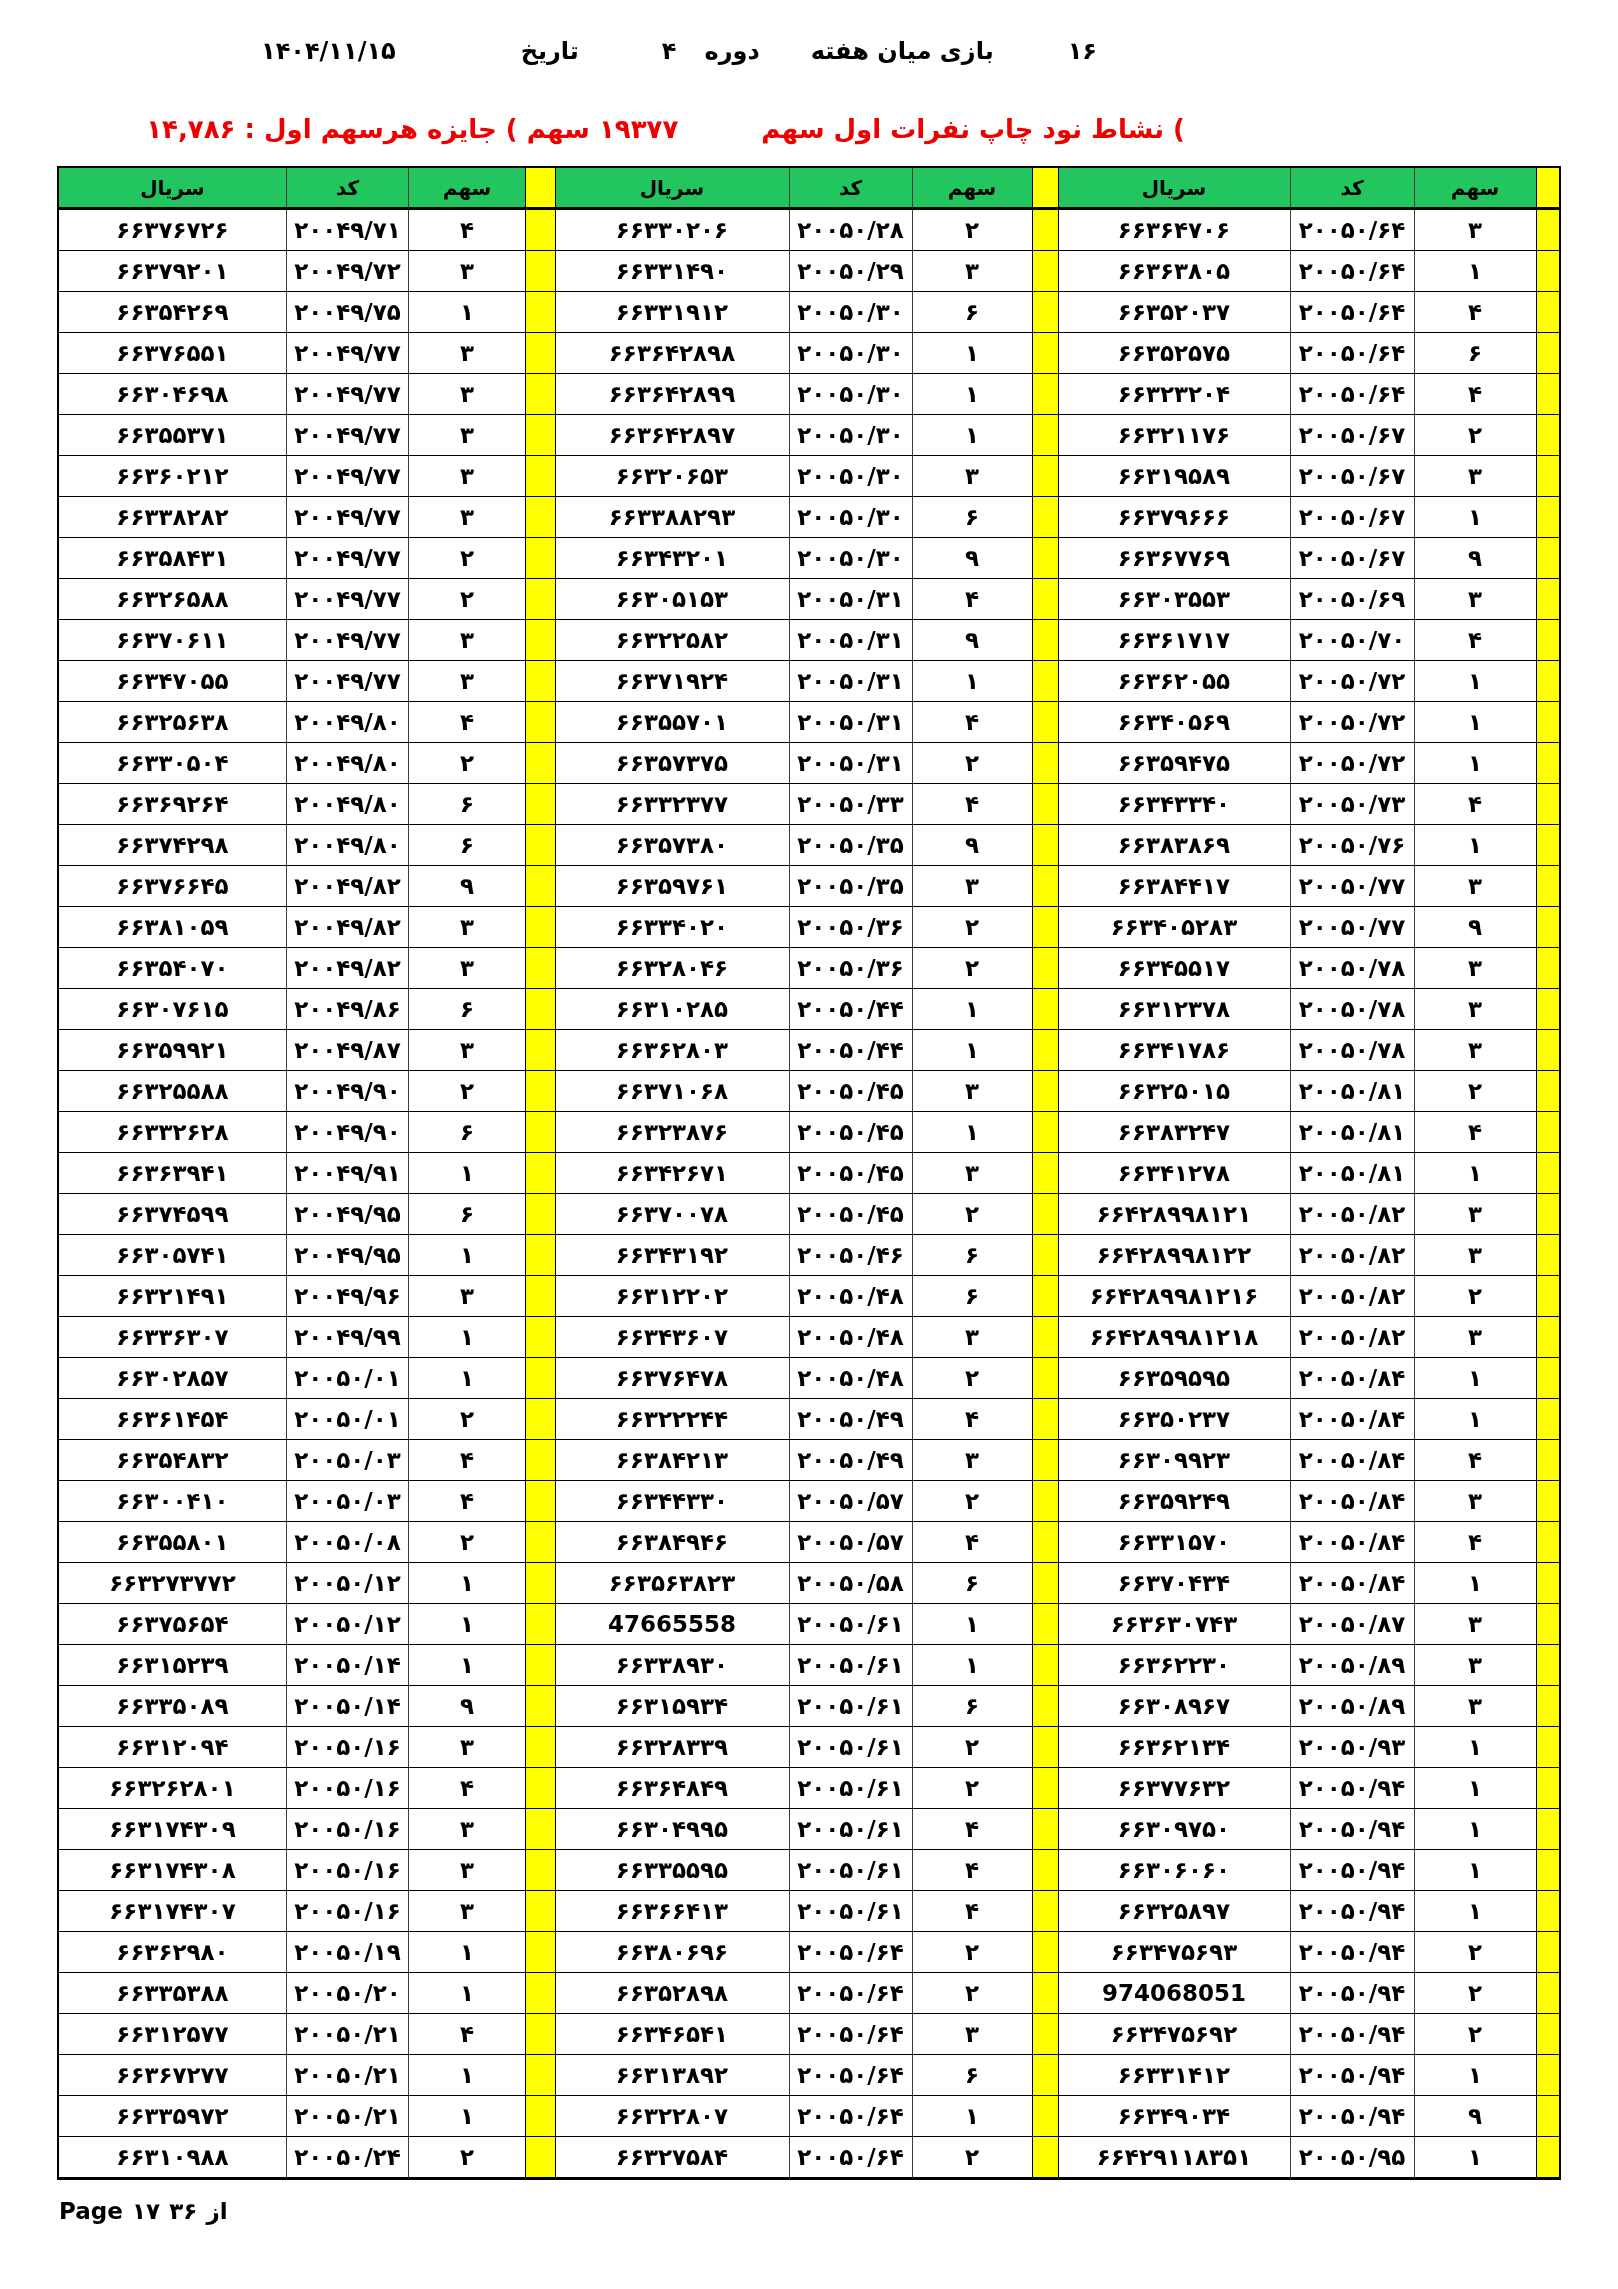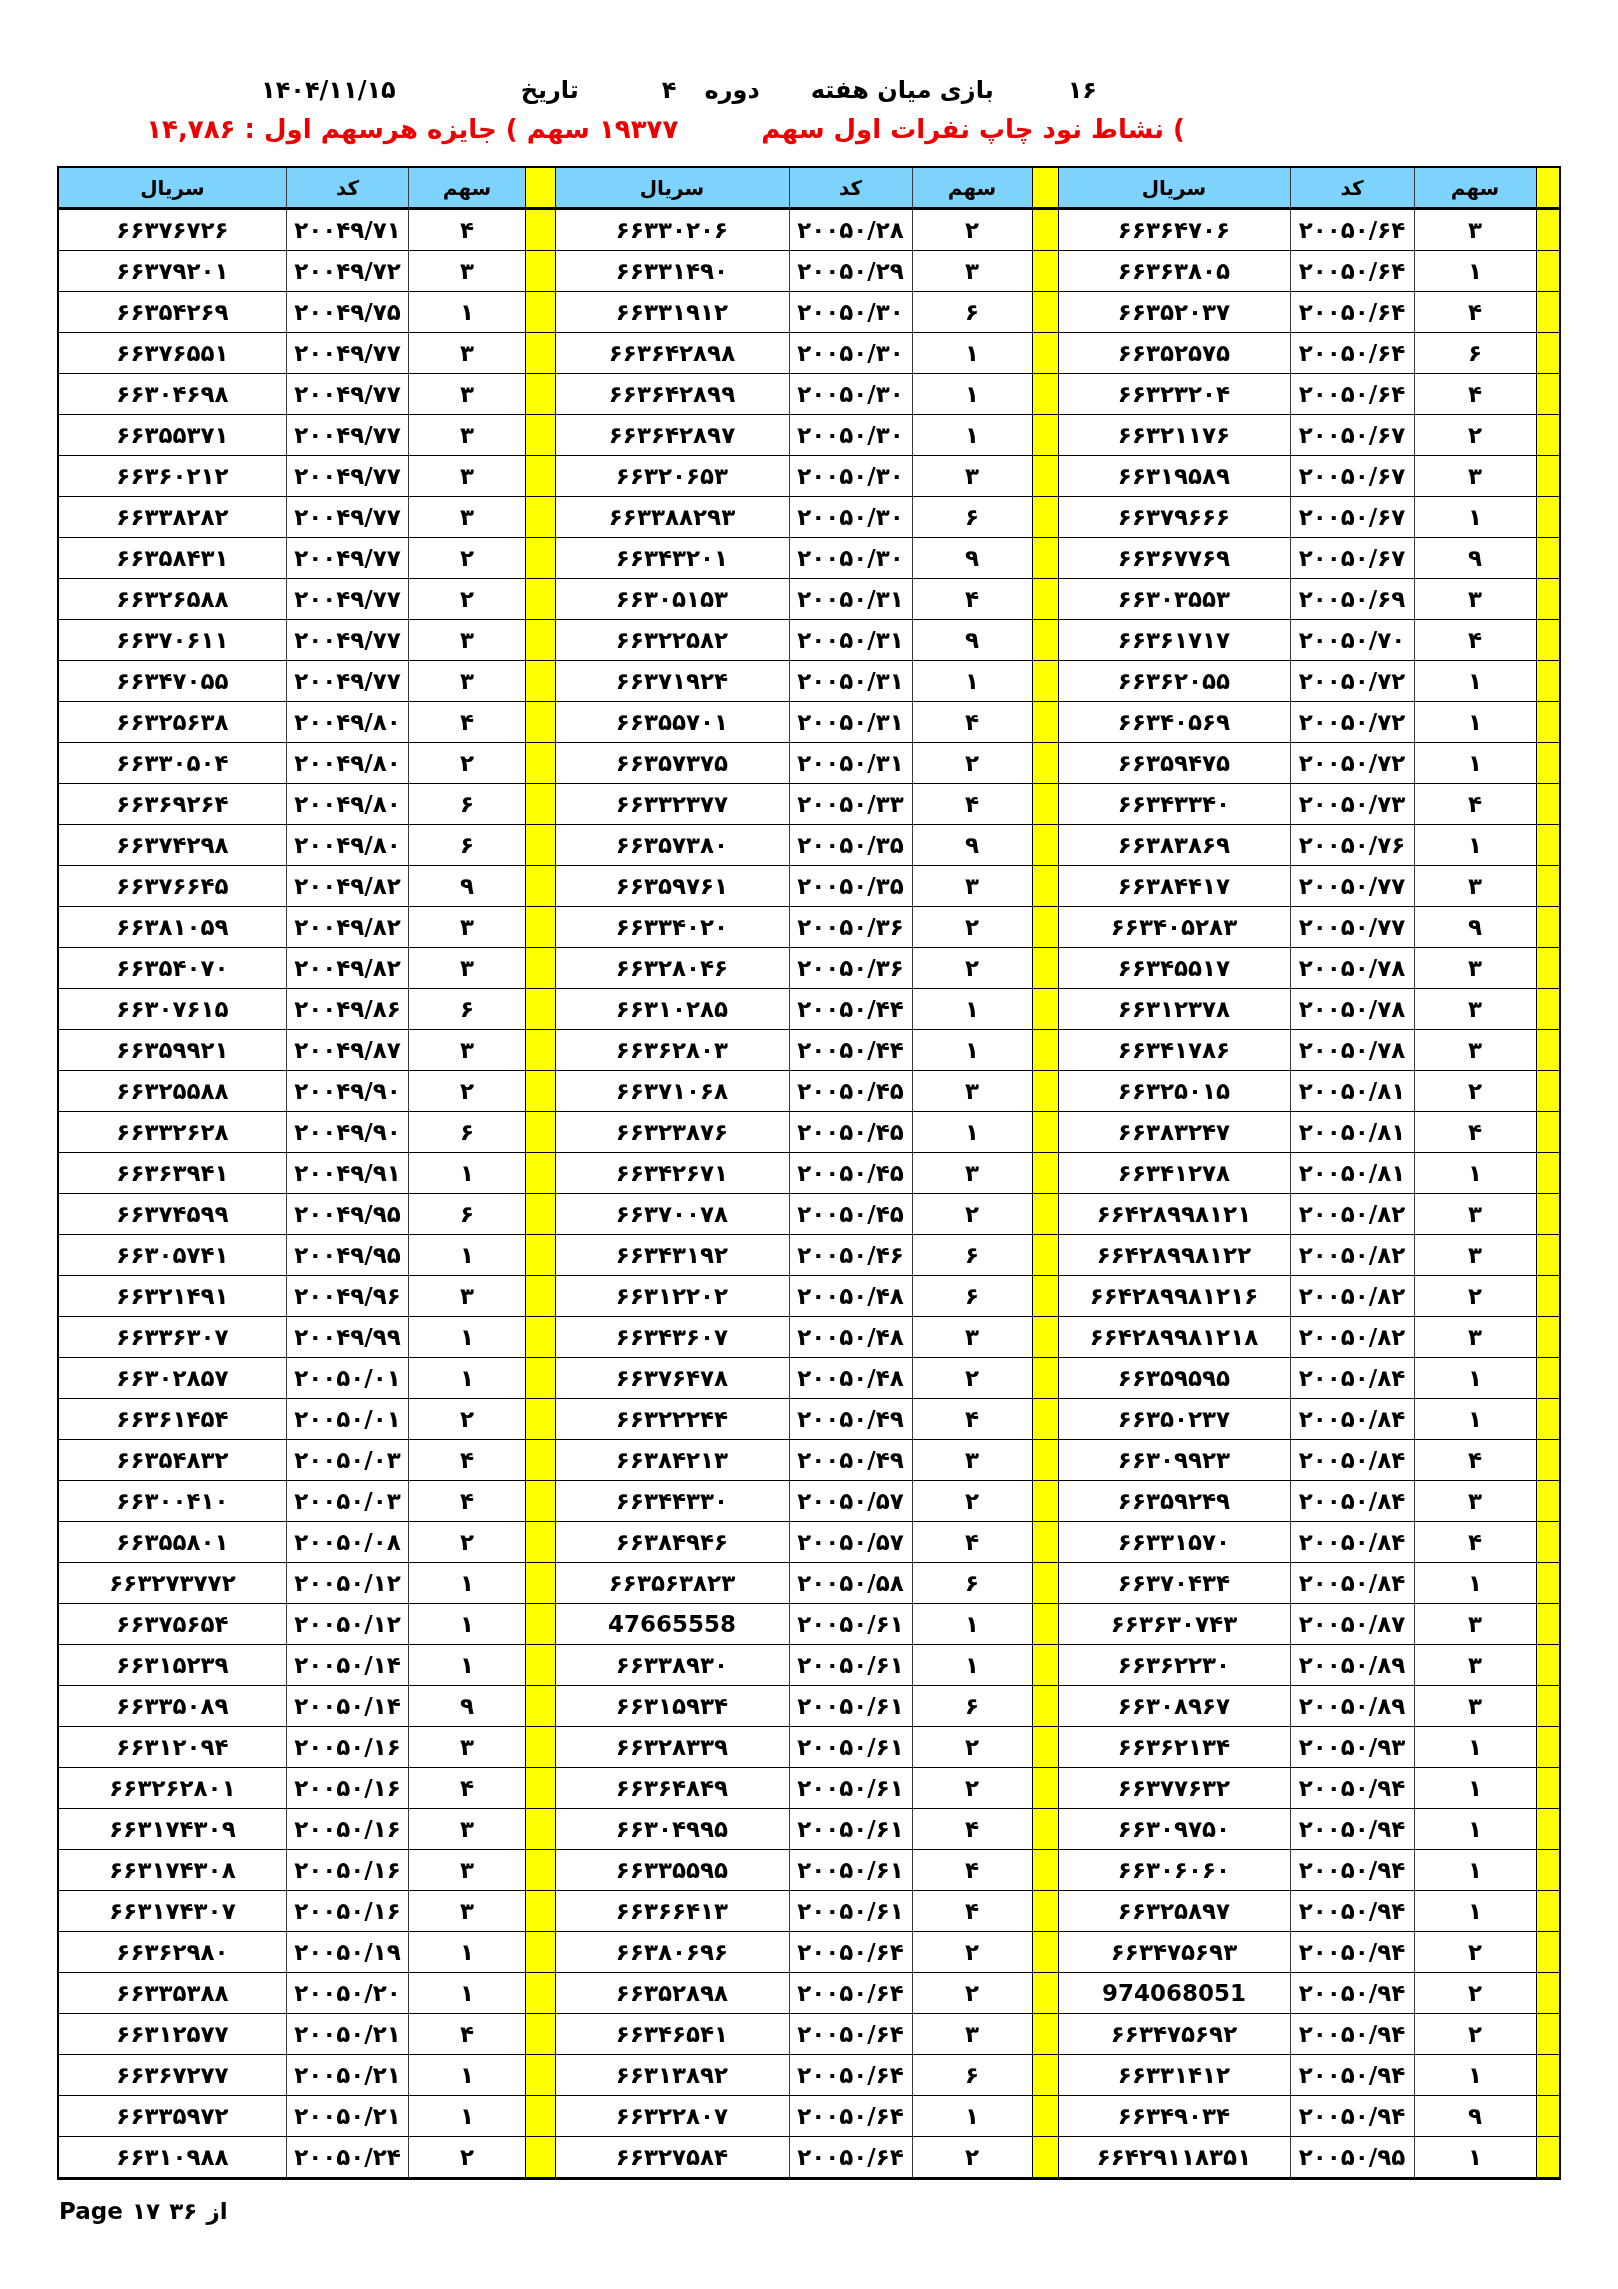--- a/index.html
+++ b/index.html
@@ -10,21 +10,21 @@
     font-family:"DejaVu Sans", sans-serif;
     color:#000;
     overflow:hidden;
   }
   
   .top-line{
     position:absolute;top:37px;right:522px;
     display:flex;direction:rtl;align-items:baseline;
     font-weight:bold;font-size:24px;white-space:nowrap;
   }
-  .top-line .it{display:inline-block;margin-top:39px;}
+  .top-line .it{display:inline-block;}
   .m80{margin-left:74px;} .m55{margin-left:51px;text-align:right;} .m30{margin-left:28px;}
   .m90{margin-left:83px;} .m135{margin-left:125px;}
   
   .subtitle{
     position:absolute;top:114px;right:434px;
     display:flex;direction:rtl;gap:83px;align-items:baseline;
     font-weight:bold;font-size:26px;white-space:nowrap;
   }
   
   .tbl{
@@ -38,21 +38,21 @@
     box-sizing:border-box;
     border-bottom:1.8px solid #000;
     border-left:0.9px solid #3a3a3a;
     height:41px;
     font-weight:bold;font-size:23px;
     white-space:nowrap;overflow:hidden;
     background:#fff;
   }
   .cell.first{border-left:none;}
   .cell.hdr{
-    background:#7dd3fc;height:42px;
+    background:#22c55e;height:42px;
     border-bottom:3.7px solid #000;
     font-size:20px;
   }
   .cell.sep{
     background:#ffff00;
     border-left:1.8px solid #000;
   }
   .cell.gstart{border-left:1.8px solid #000;}
   
   .footer-left{

